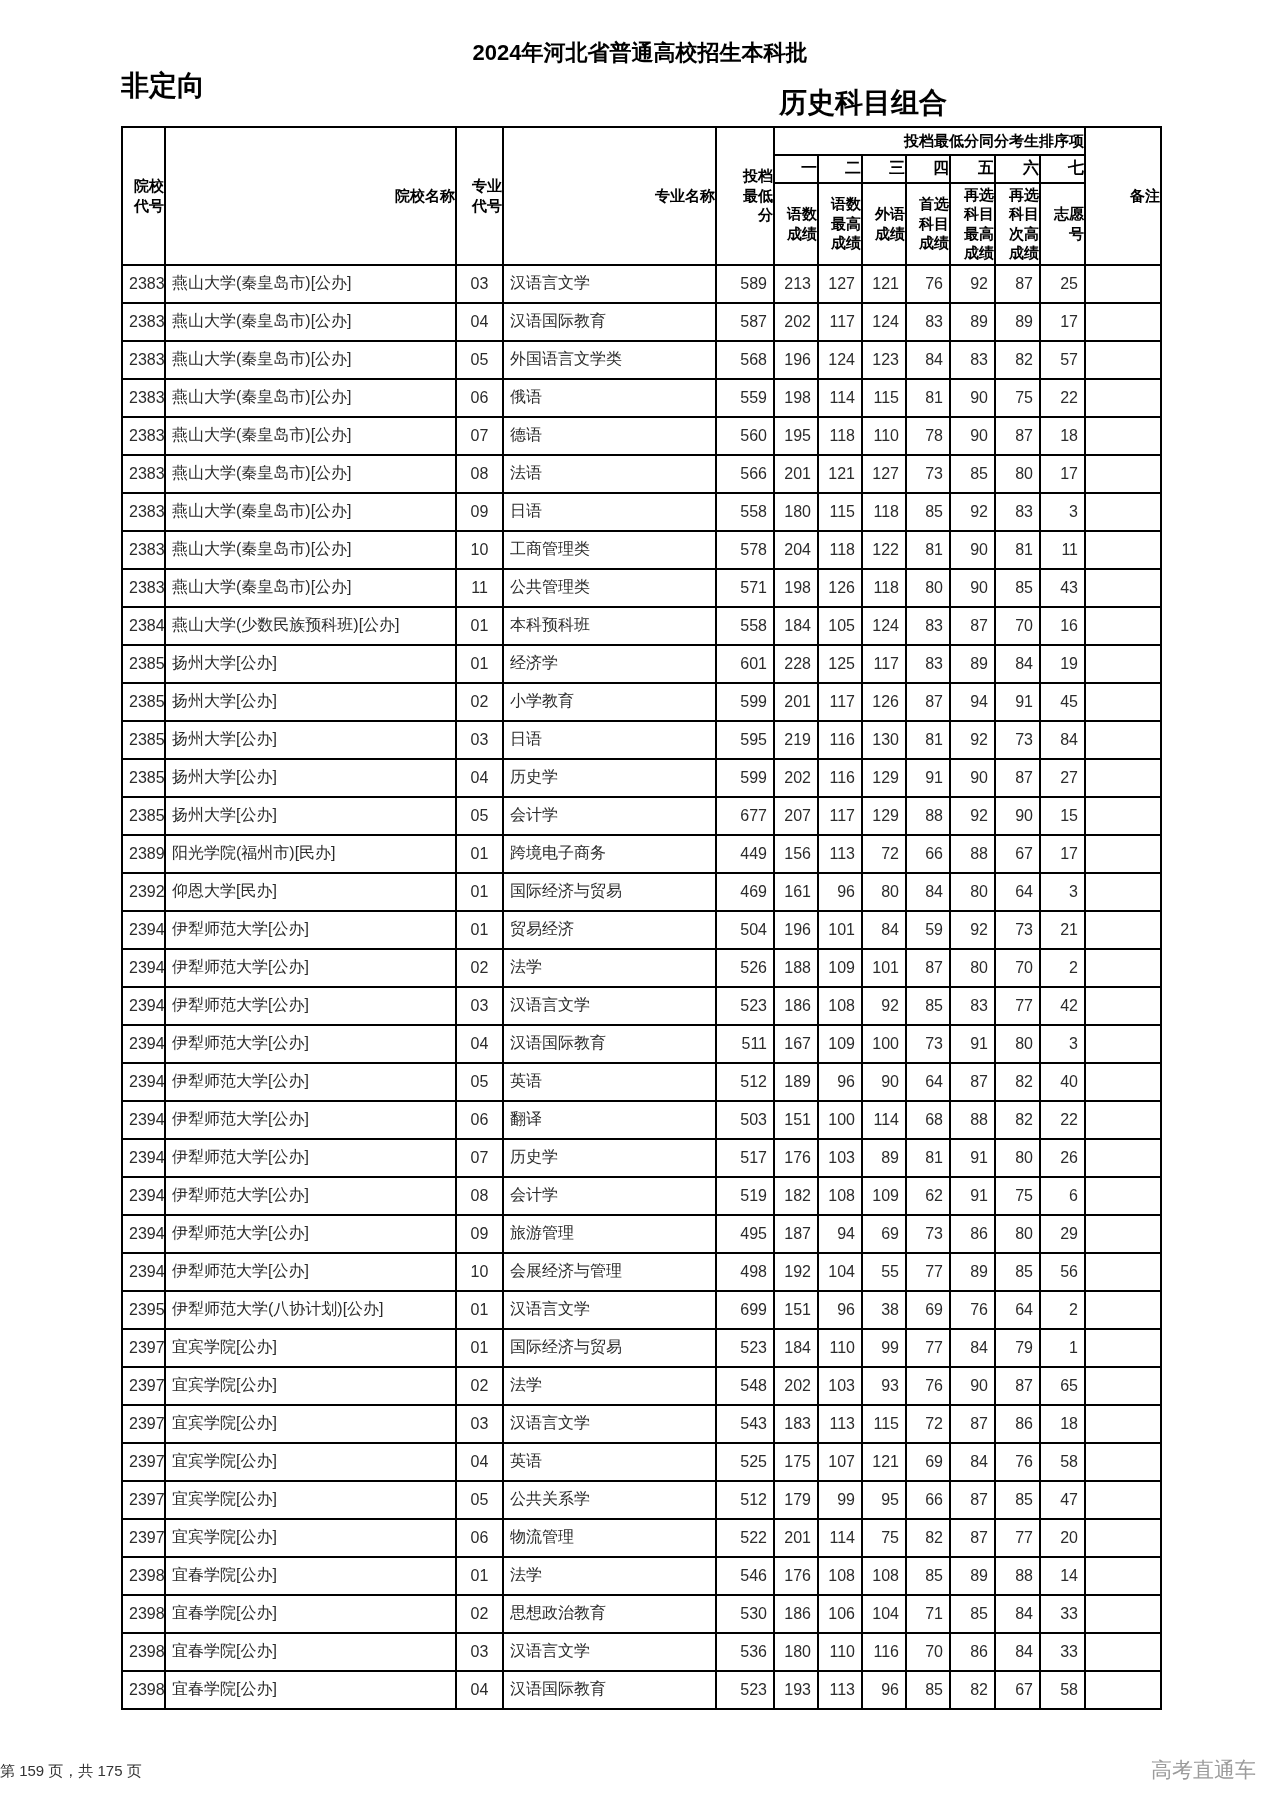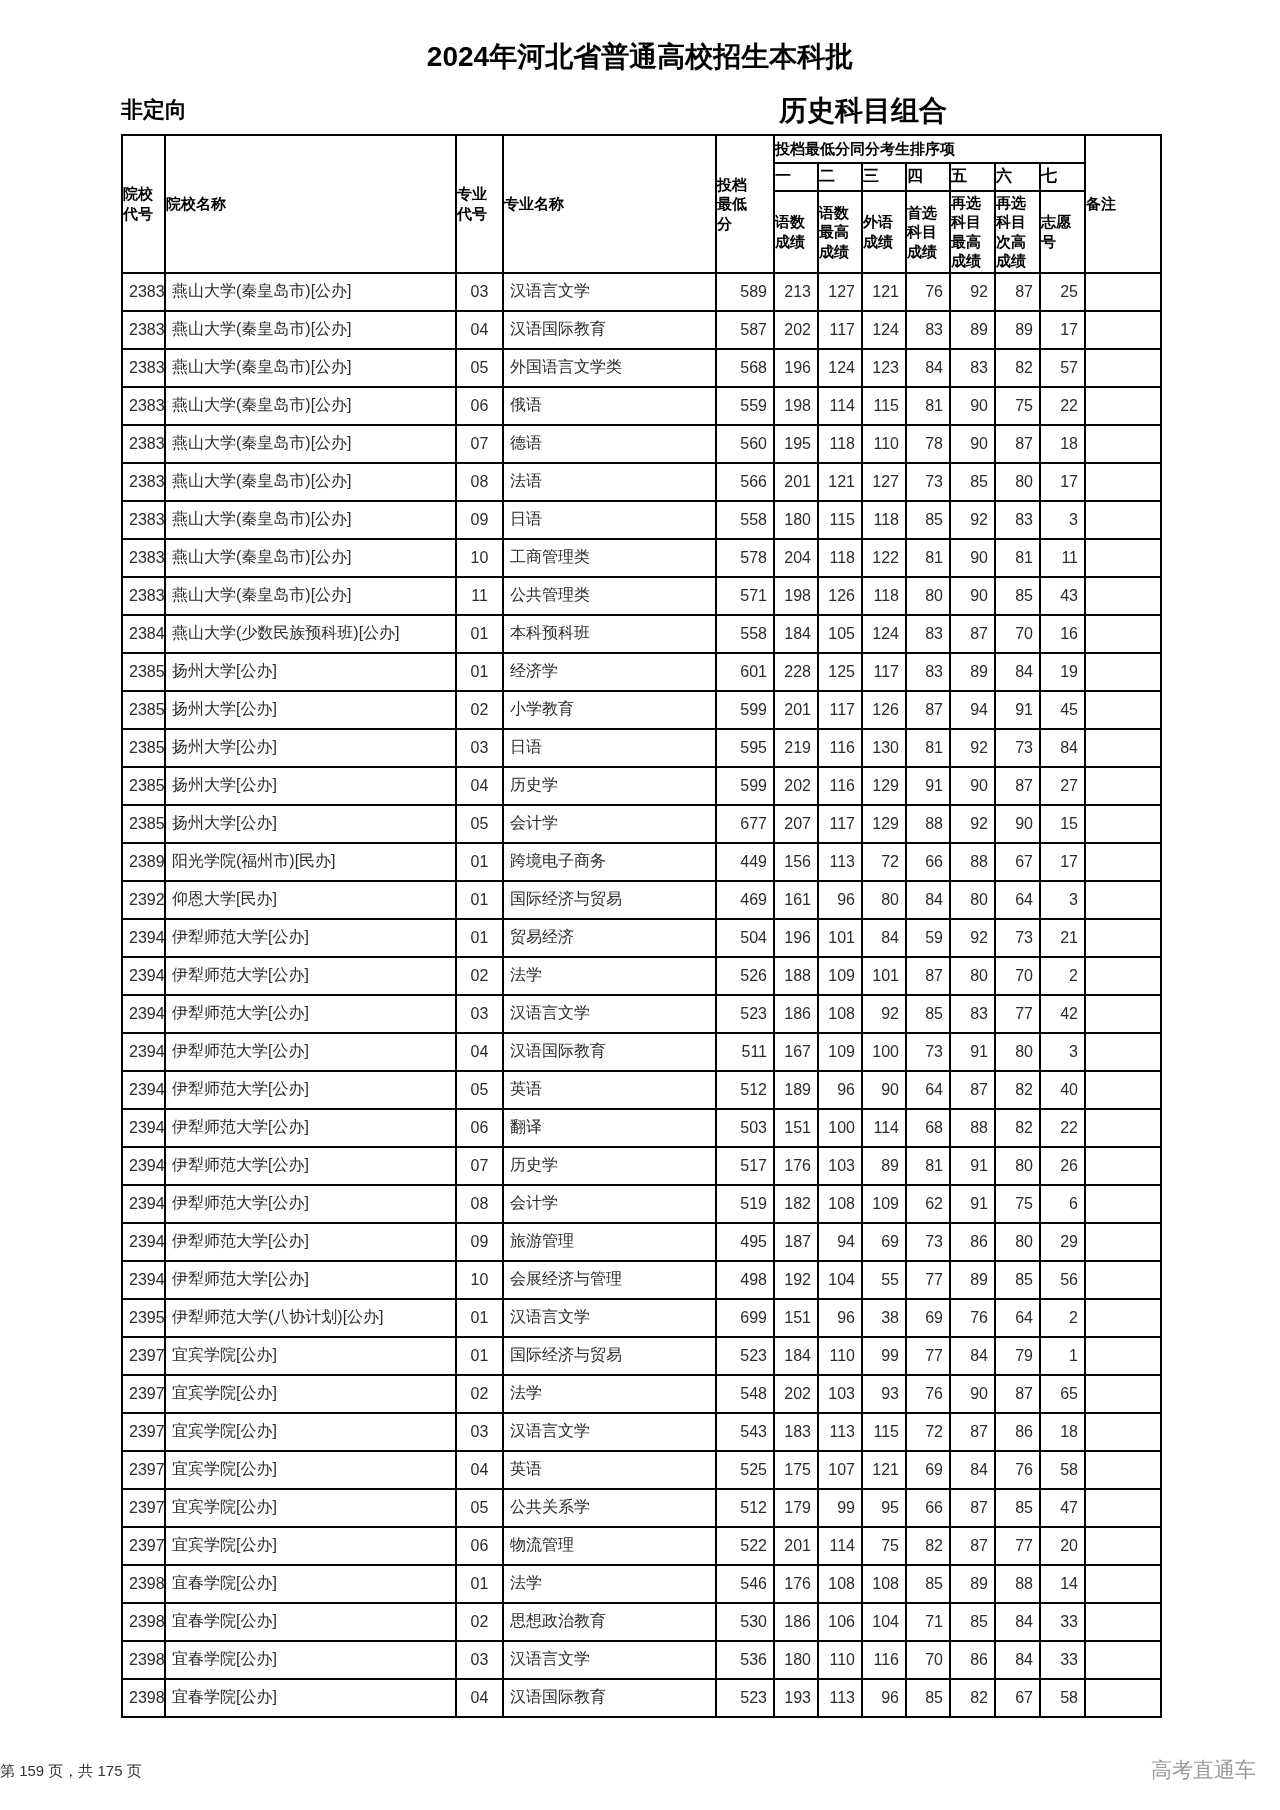--- a/index.html
+++ b/index.html
@@ -2,32 +2,32 @@
 <html><head>
 <meta charset="utf-8">
 <style>
   html,body{margin:0;padding:0;background:#fff;}
   body{
     width:1280px;min-height:1810px;position:relative;
     font-family:"Liberation Sans","DejaVu Sans",sans-serif;
     color:#1a1a1a;
   }
   .titles{padding-top:38px;text-align:center;}
-  .title-line{font-size:28px;font-weight:bold;line-height:1.35;color:#000;}
+  .title-line{font-size:22px;font-weight:bold;line-height:1.35;color:#000;}
   .section-labels{position:relative;width:1039px;margin:20px 0 4px 121px;height:34px;}
-  .label-left{position:absolute;left:0;bottom:5px;font-size:22px;font-weight:bold;color:#000;}
+  .label-left{position:absolute;left:0;bottom:17px;font-size:28px;font-weight:bold;color:#000;}
   .label-right{position:absolute;left:658px;bottom:0;font-size:28px;font-weight:bold;color:#000;}
   table.grid{
     margin-left:121px;width:1039px;border-collapse:collapse;table-layout:fixed;
   }
   table.grid th,table.grid td{
     border:2px solid #000;overflow:hidden;
   }
   table.grid th{
-    font-size:15px;font-weight:bold;text-align:left;vertical-align:middle;
+    font-size:15px;font-weight:bold;text-align:right;vertical-align:middle;
     white-space:pre-line;line-height:1.3;padding:1px 0;color:#000;
   }
   tr.h-group th.group{height:24px;}
   tr.h-nums th{height:24px;font-size:16px;}
   tr.h-subs th{height:78px;}
   table.grid td{
     height:36px;font-size:16px;color:#2b2b2b;padding:0 6px;vertical-align:middle;
     white-space:nowrap;
   }
   td.a-ctr{text-align:center;}

